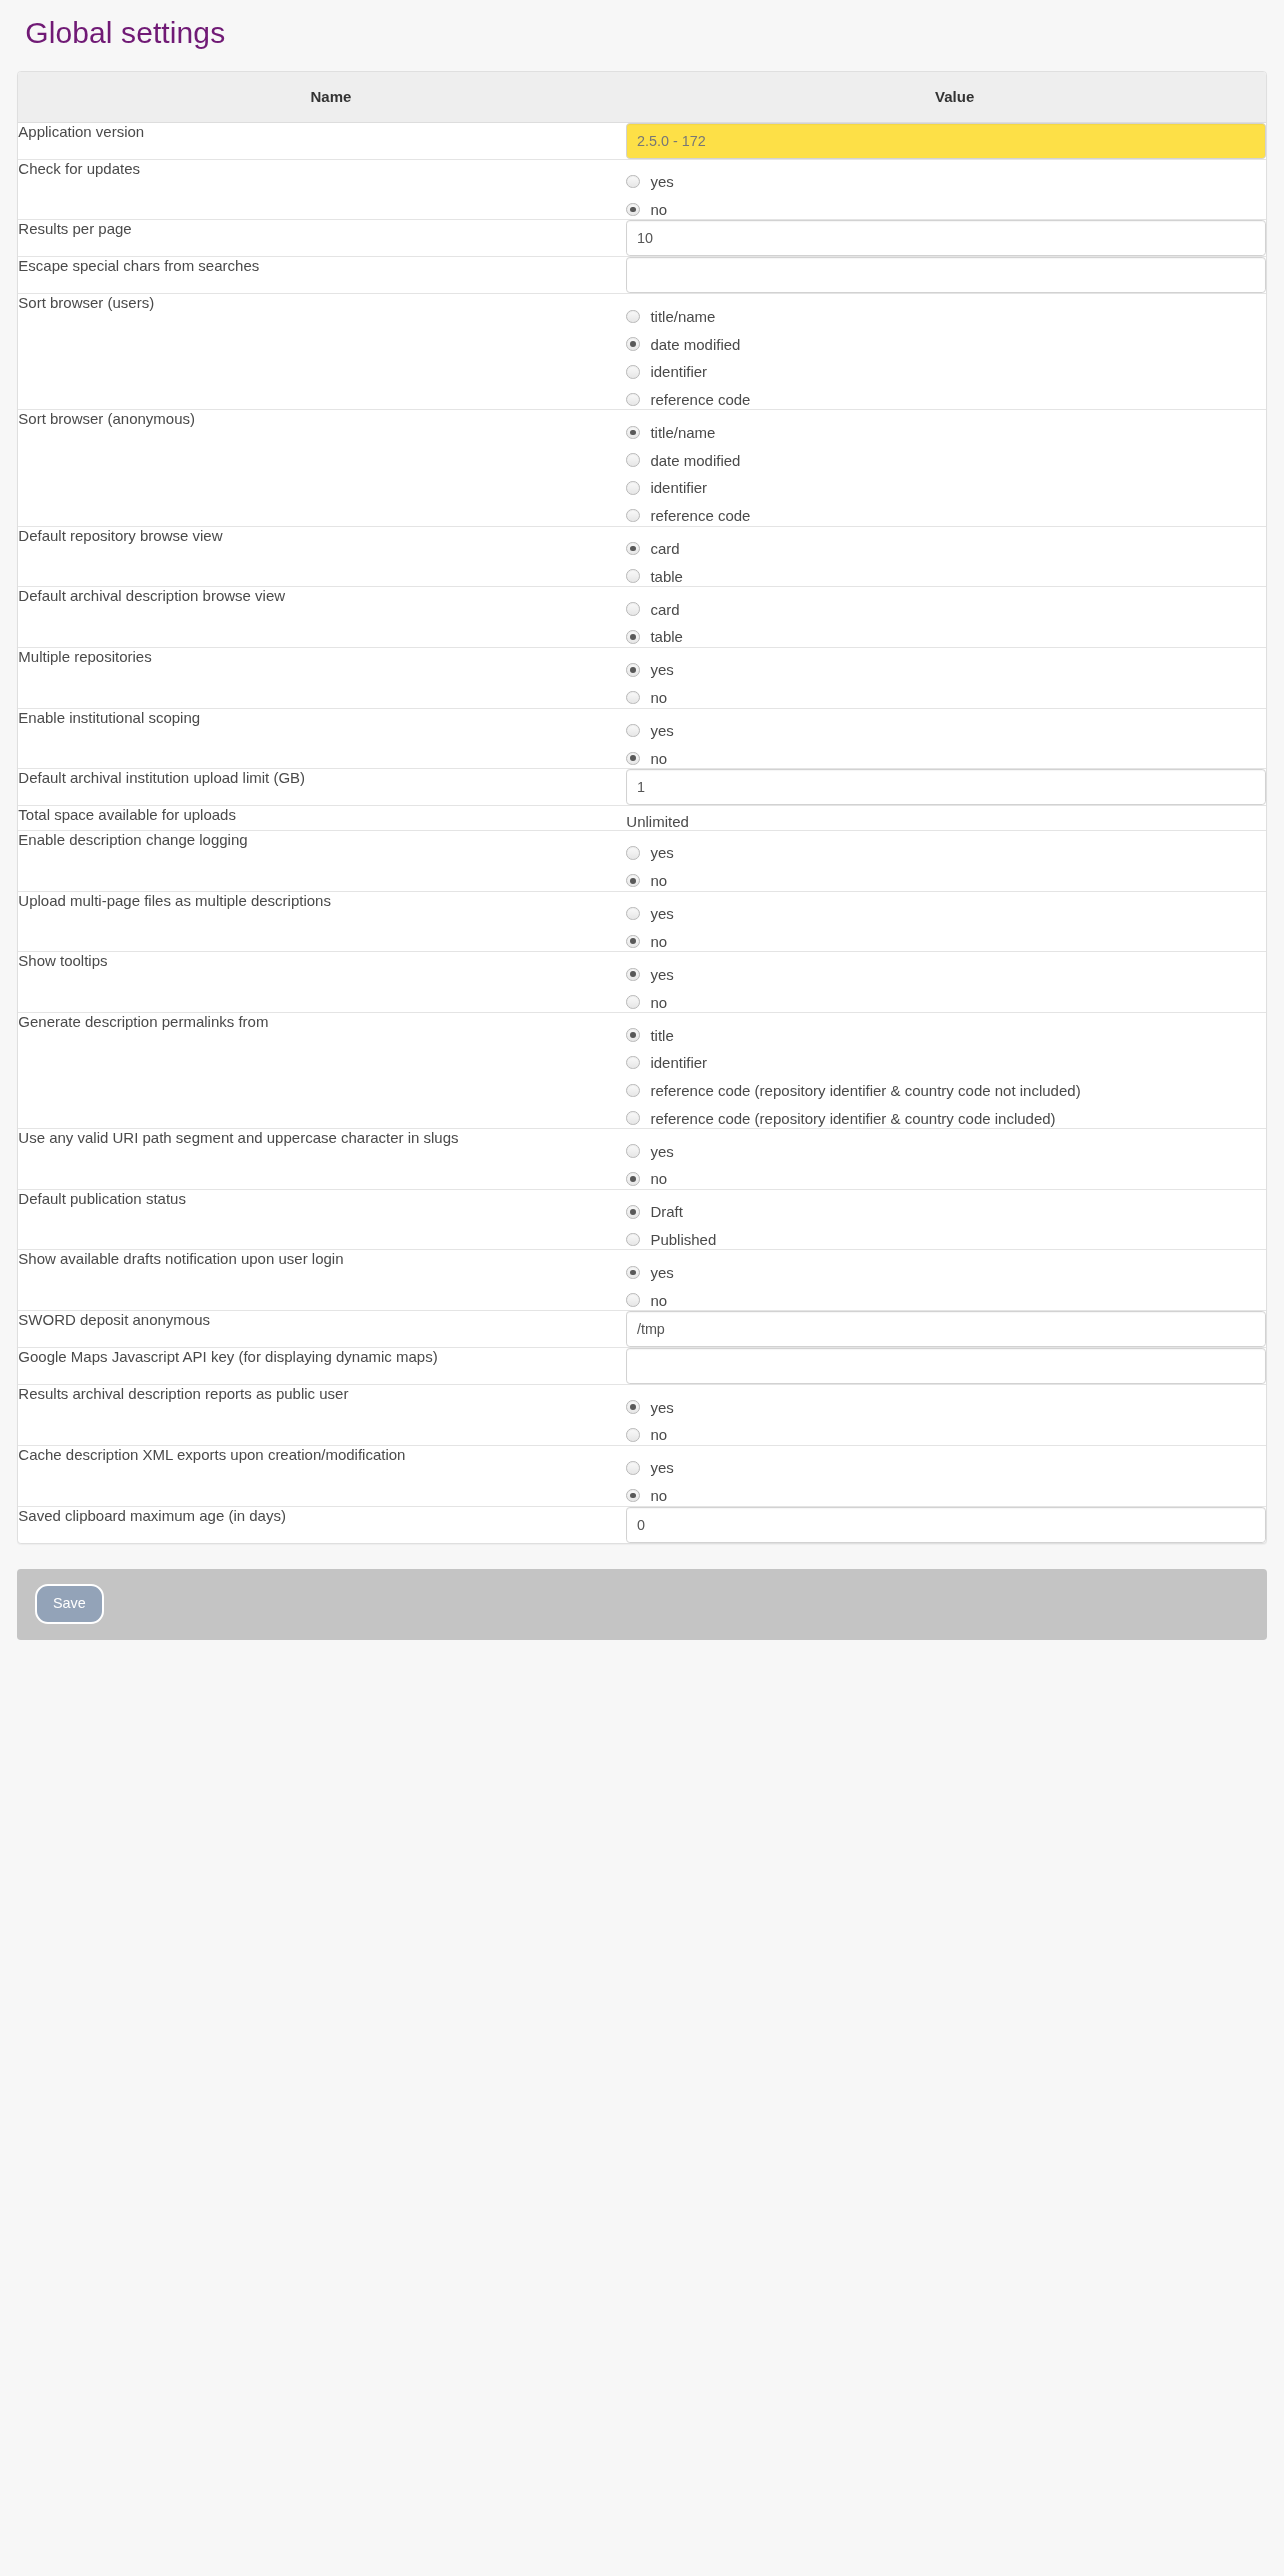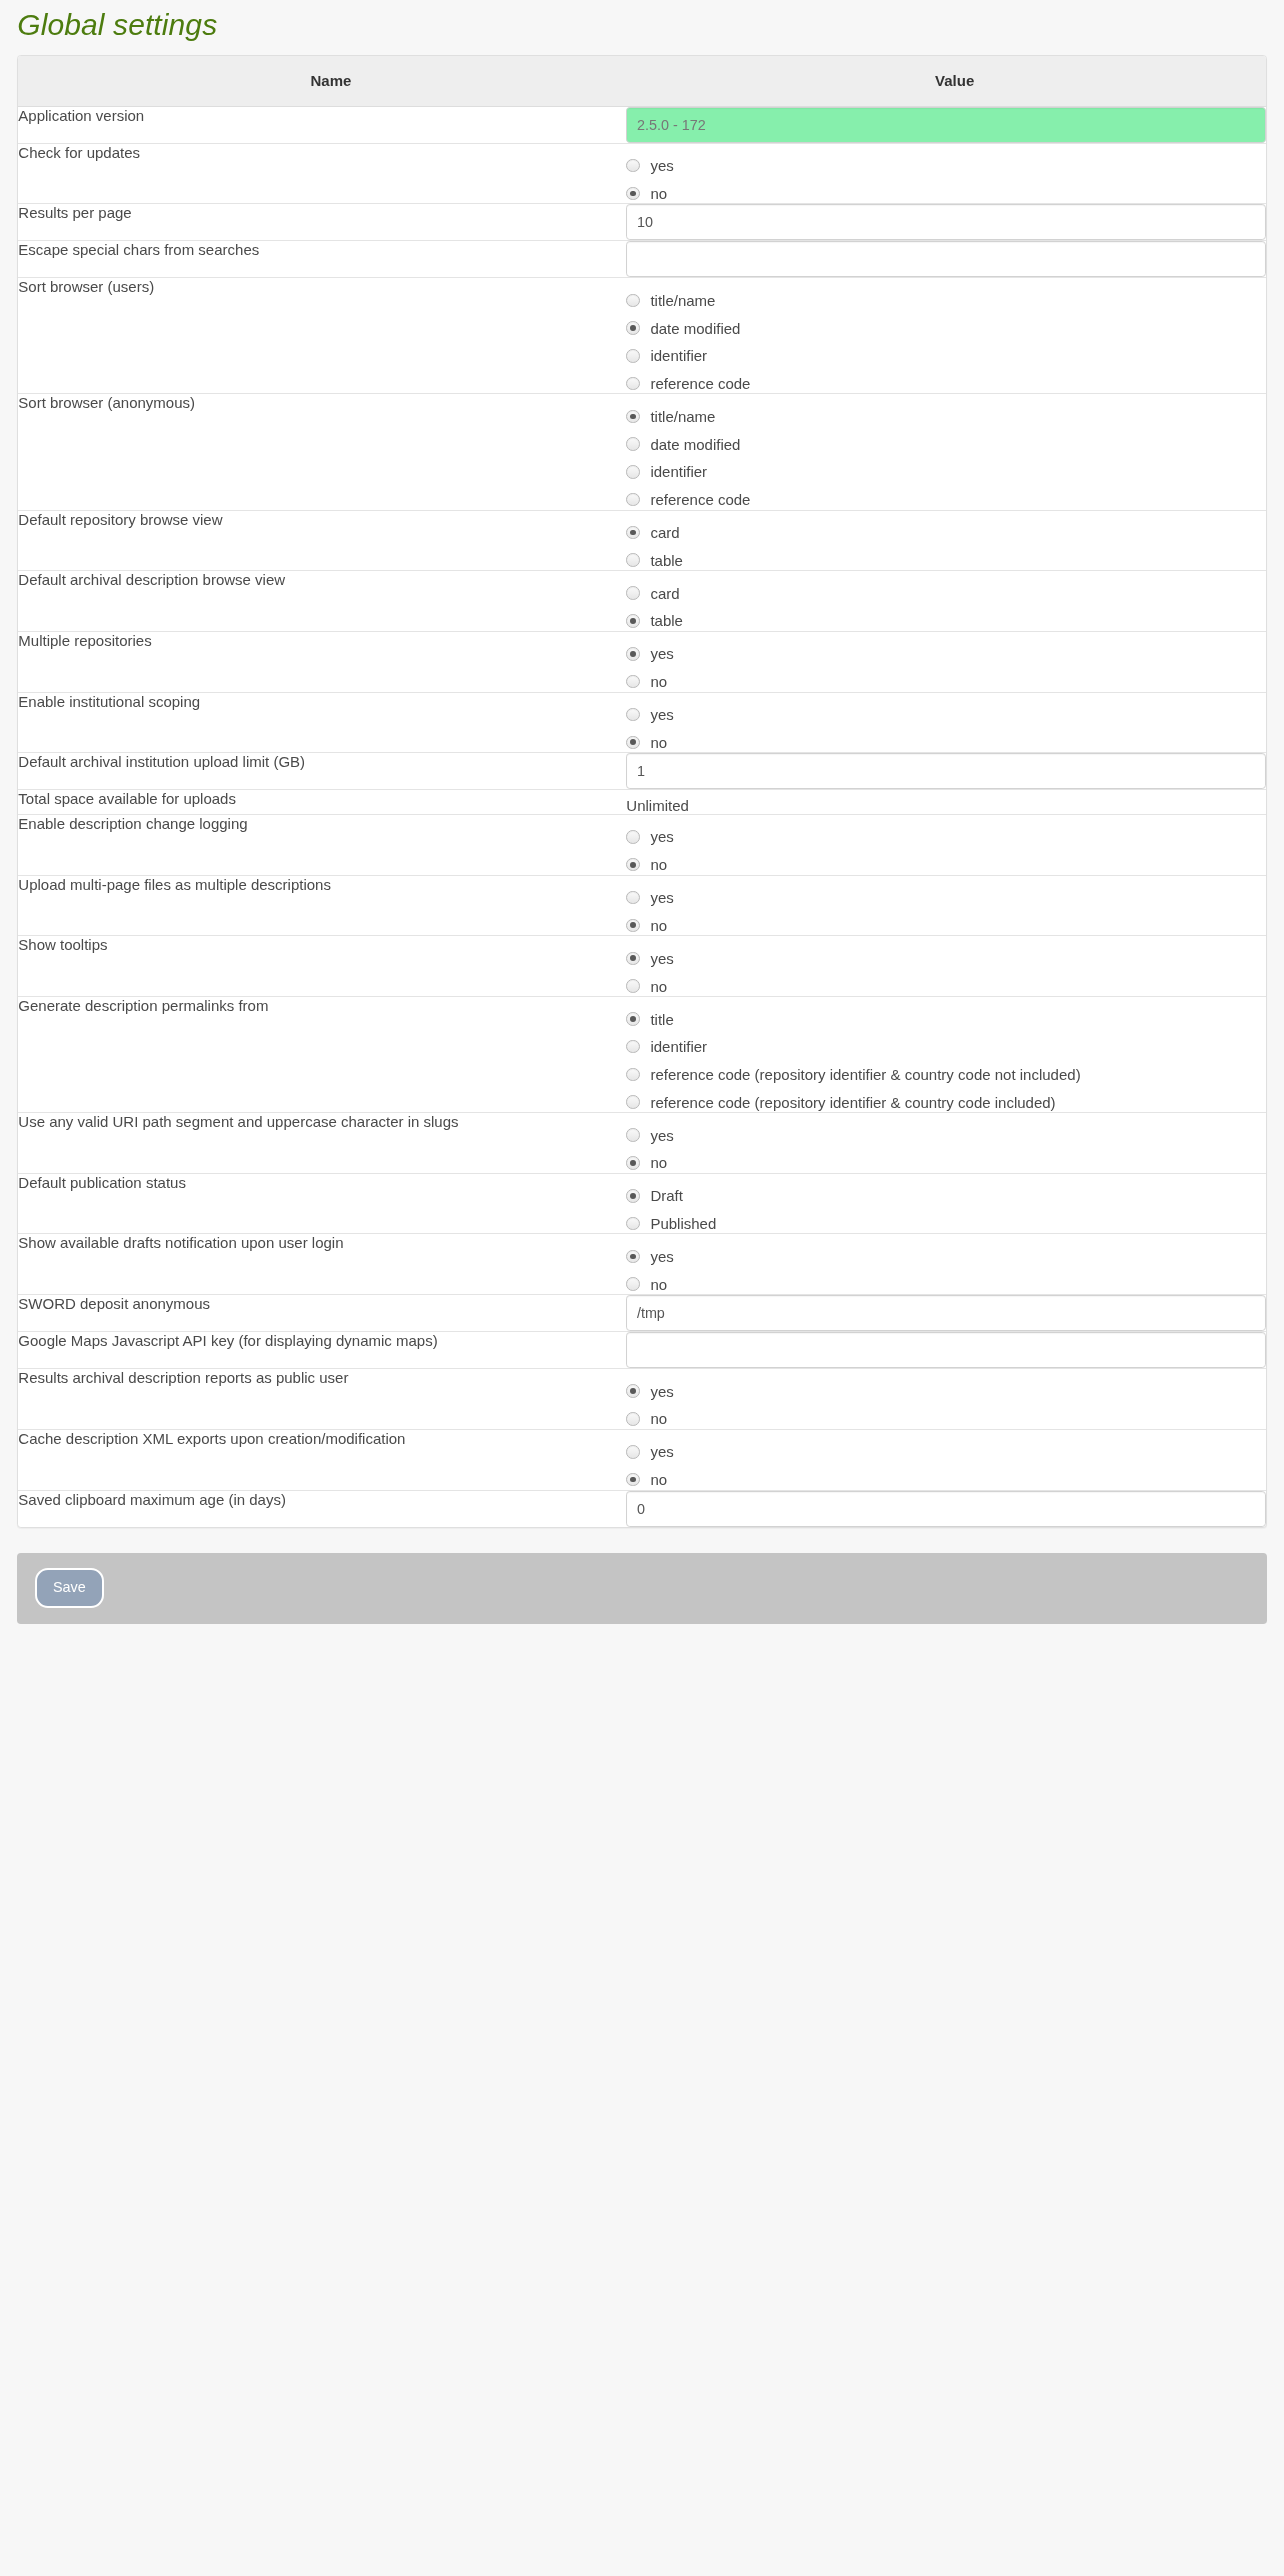--- a/index.html
+++ b/index.html
@@ -9,25 +9,24 @@
     background: #f7f7f7;
     font-family: "Liberation Sans", sans-serif;
     color: #4a4a4a;
     -webkit-font-smoothing: antialiased;
   }
   .page { width: 1284px; min-height: 2576px; background: #f7f7f7; position: relative; }
 
   .page-title {
     font-size: 30px;
     font-weight: 400;
-    color: #4d7c0f;
-    margin: 0;
+    color: #701a75;
+    margin: 8px;
     padding: 7.7px 0 13.5px 17.3px;
     letter-spacing: 0.1px;
-    font-style: italic;
   }
 
   .settings-panel {
     margin: 0 17.3px 0 17.3px;
     background: #ffffff;
     border: 1px solid #dfdfdf;
     border-radius: 3.8px;
     box-shadow: 0 1px 1px rgba(0,0,0,0.04);
     overflow: hidden;
   }
@@ -78,21 +77,21 @@
     font-family: "Liberation Sans", sans-serif;
     font-size: 14.4px;
     color: #555555;
     background: #ffffff;
     border: 1px solid #d2d2d2;
     border-radius: 3.8px;
     box-shadow: inset 0 1px 1px rgba(0,0,0,0.045);
     outline: none;
   }
   .text-input.disabled {
-    background: #86efac;
+    background: #fde047;
     color: #777777;
     cursor: not-allowed;
   }
 
   .static-value {
     font-size: 15px;
     color: #4a4a4a;
     padding-top: 6.7px;
     display: block;
   }

